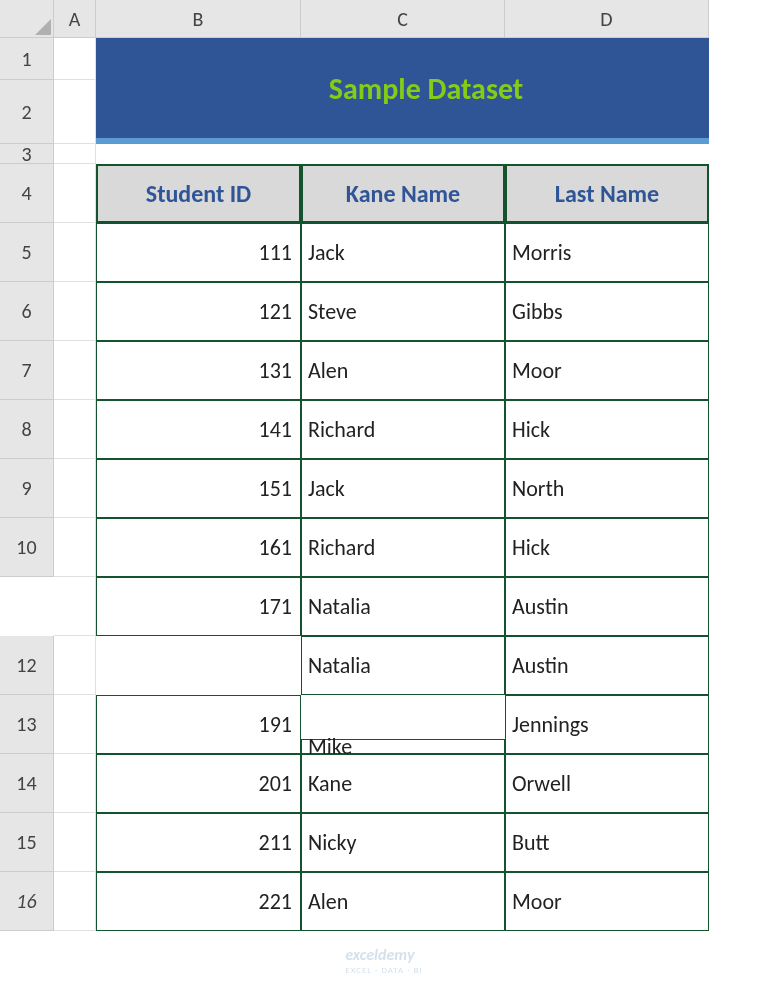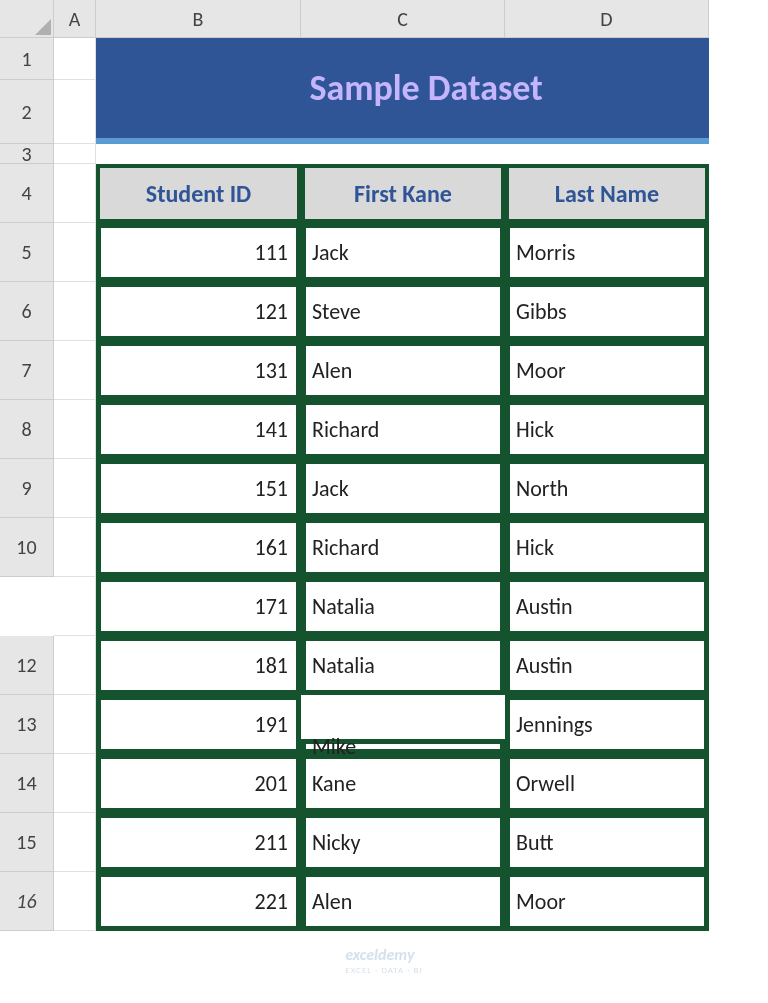--- a/index.html
+++ b/index.html
@@ -52,39 +52,39 @@
     padding: 0 6px;
     display: flex;
     align-items: center;
     font-size: 22px;
     color: #222;
   }
   .title-band {
     grid-column: 3 / span 3;
     grid-row: 2 / span 2;
     background: #2f5597;
-    color: #c4b5fd;
-    font-size: 36px;
+    color: #84cc16;
+    font-size: 30px;
     font-weight: bold;
     display: flex;
     align-items: center;
     justify-content: center;
     border-bottom: 6px solid #5b9bd5;
     padding-left: 47px;
   }
   .th {
     background: #d9d9d9;
     color: #2f5597;
     font-weight: bold;
     font-size: 24px;
     justify-content: center;
-    border: 4px solid #14532d;
+    border: 2px solid #14532d;
   }
   .td {
-    border: 5px solid #14532d;
+    border: 1px solid #14532d;
     font-size: 22px;
   }
   .td.num { justify-content: flex-end; padding-right: 8px; }
   .td.txt { justify-content: flex-start; padding-left: 6px; }
   .watermark {
     position: absolute;
     bottom: 28px;
     left: 50%;
     transform: translateX(-50%);
     font-size: 16px;
@@ -152,21 +152,21 @@
   <div class="cell" style="grid-column:2;grid-row:16;"></div>
   <div class="cell" style="grid-column:2;grid-row:17;"></div>
 
   <div class="cell" style="grid-column:3;grid-row:2;"></div>
   <div class="cell" style="grid-column:4;grid-row:2;"></div>
   <div class="cell" style="grid-column:5;grid-row:2;"></div>
 
   <div class="title-band">Sample Dataset</div>
 
   <div class="cell th" style="grid-column:3;grid-row:5;">Student ID</div>
-  <div class="cell th" style="grid-column:4;grid-row:5;">First Kane</div>
+  <div class="cell th" style="grid-column:4;grid-row:5;">Kane Name</div>
   <div class="cell th" style="grid-column:5;grid-row:5;">Last Name</div>
 
   <div class="cell td num" style="grid-column:3;grid-row:6;">111</div>
   <div class="cell td txt" style="grid-column:4;grid-row:6;">Jack</div>
   <div class="cell td txt" style="grid-column:5;grid-row:6;">Morris</div>
 
   <div class="cell td num" style="grid-column:3;grid-row:7;">121</div>
   <div class="cell td txt" style="grid-column:4;grid-row:7;">Steve</div>
   <div class="cell td txt" style="grid-column:5;grid-row:7;">Gibbs</div>
 
@@ -183,21 +183,20 @@
   <div class="cell td txt" style="grid-column:5;grid-row:10;">North</div>
 
   <div class="cell td num" style="grid-column:3;grid-row:11;">161</div>
   <div class="cell td txt" style="grid-column:4;grid-row:11;">Richard</div>
   <div class="cell td txt" style="grid-column:5;grid-row:11;">Hick</div>
 
   <div class="cell td num" style="grid-column:3;grid-row:12;">171</div>
   <div class="cell td txt" style="grid-column:4;grid-row:12;">Natalia</div>
   <div class="cell td txt" style="grid-column:5;grid-row:12;">Austin</div>
 
-  <div class="cell td num" style="grid-column:3;grid-row:13;">181</div>
   <div class="cell td txt" style="grid-column:4;grid-row:13;">Natalia</div>
   <div class="cell td txt" style="grid-column:5;grid-row:13;">Austin</div>
 
   <div class="cell td num" style="grid-column:3;grid-row:14;">191</div>
   <div class="cell td txt" style="grid-column:4;grid-row:14;margin-top:44px;">Mike</div>
   <div class="cell td txt" style="grid-column:5;grid-row:14;">Jennings</div>
 
   <div class="cell td num" style="grid-column:3;grid-row:15;">201</div>
   <div class="cell td txt" style="grid-column:4;grid-row:15;">Kane</div>
   <div class="cell td txt" style="grid-column:5;grid-row:15;">Orwell</div>

